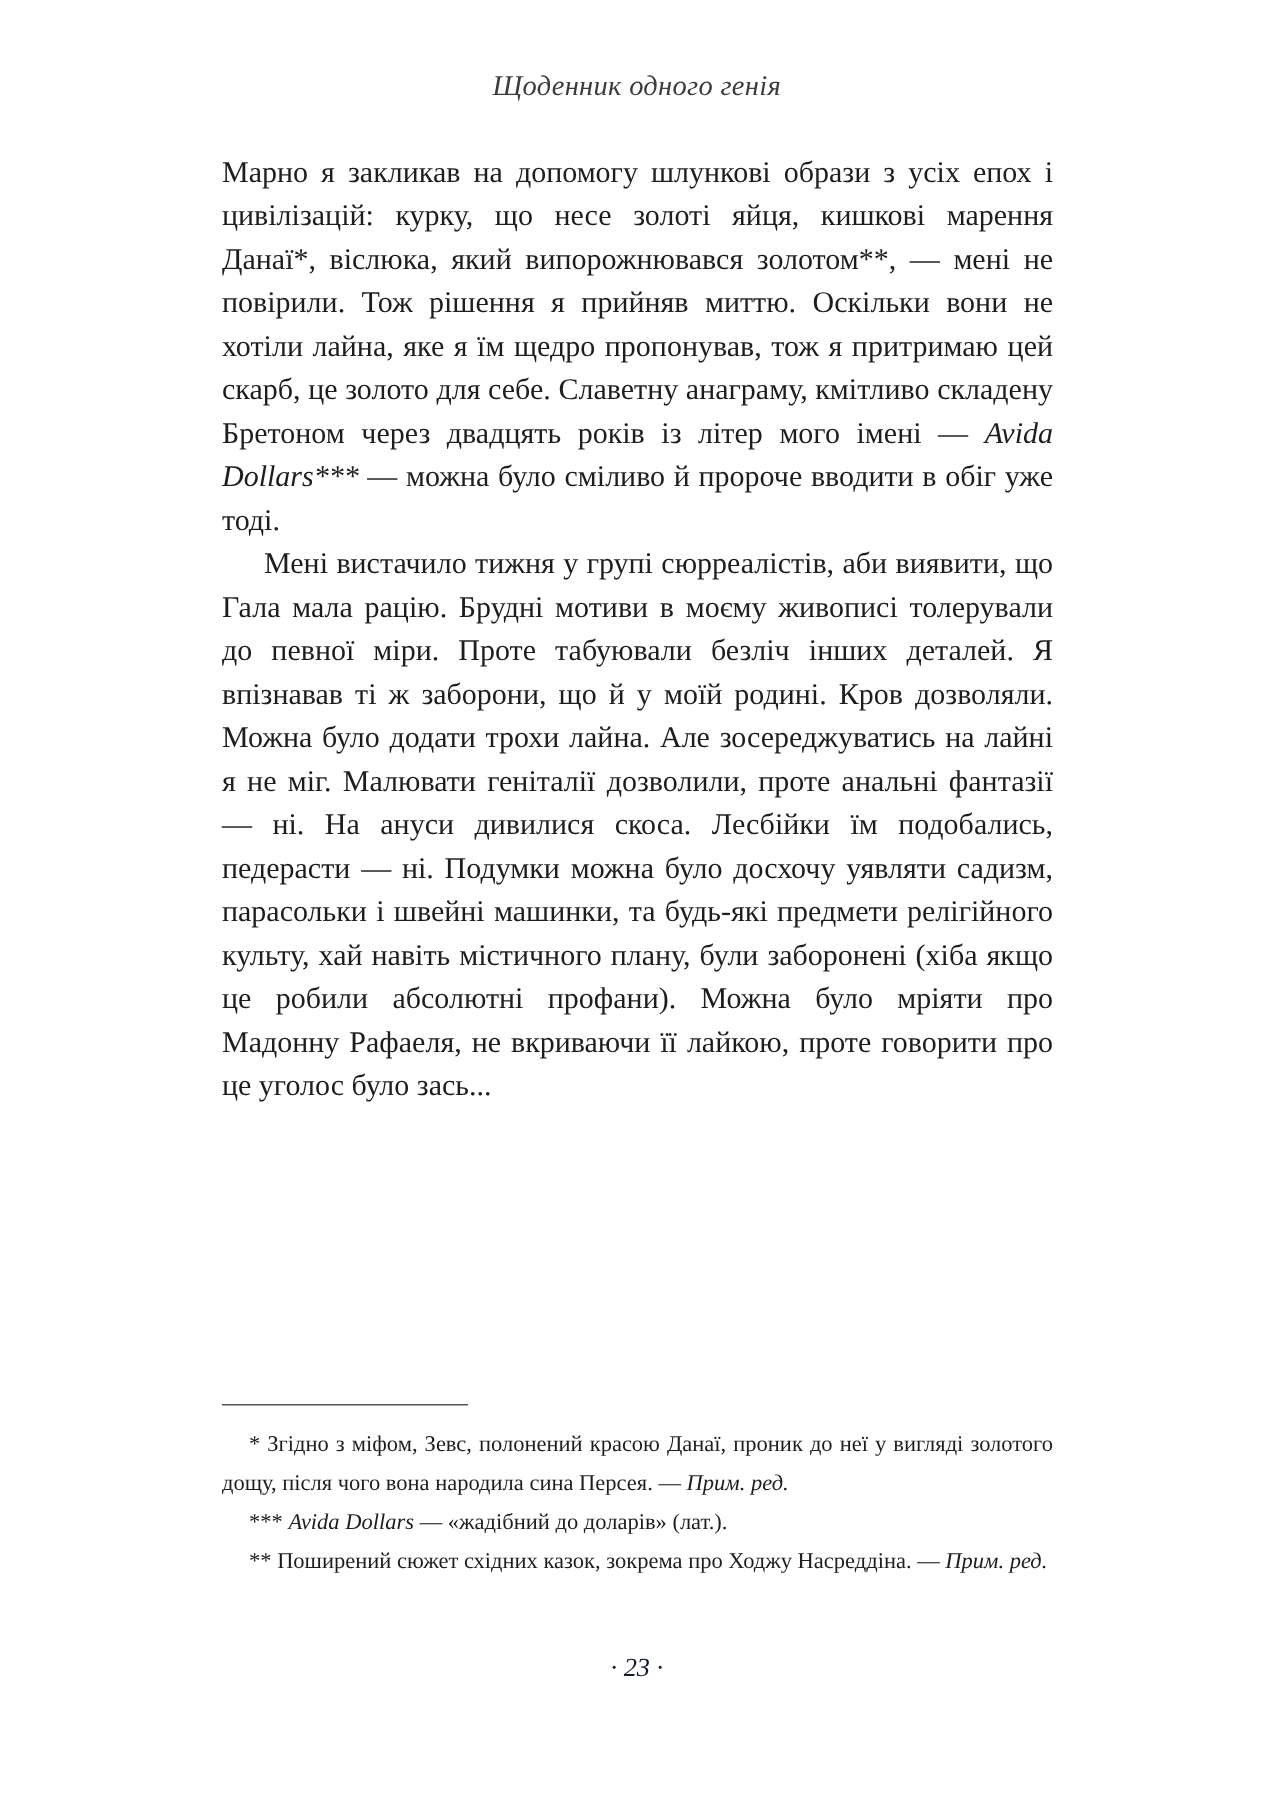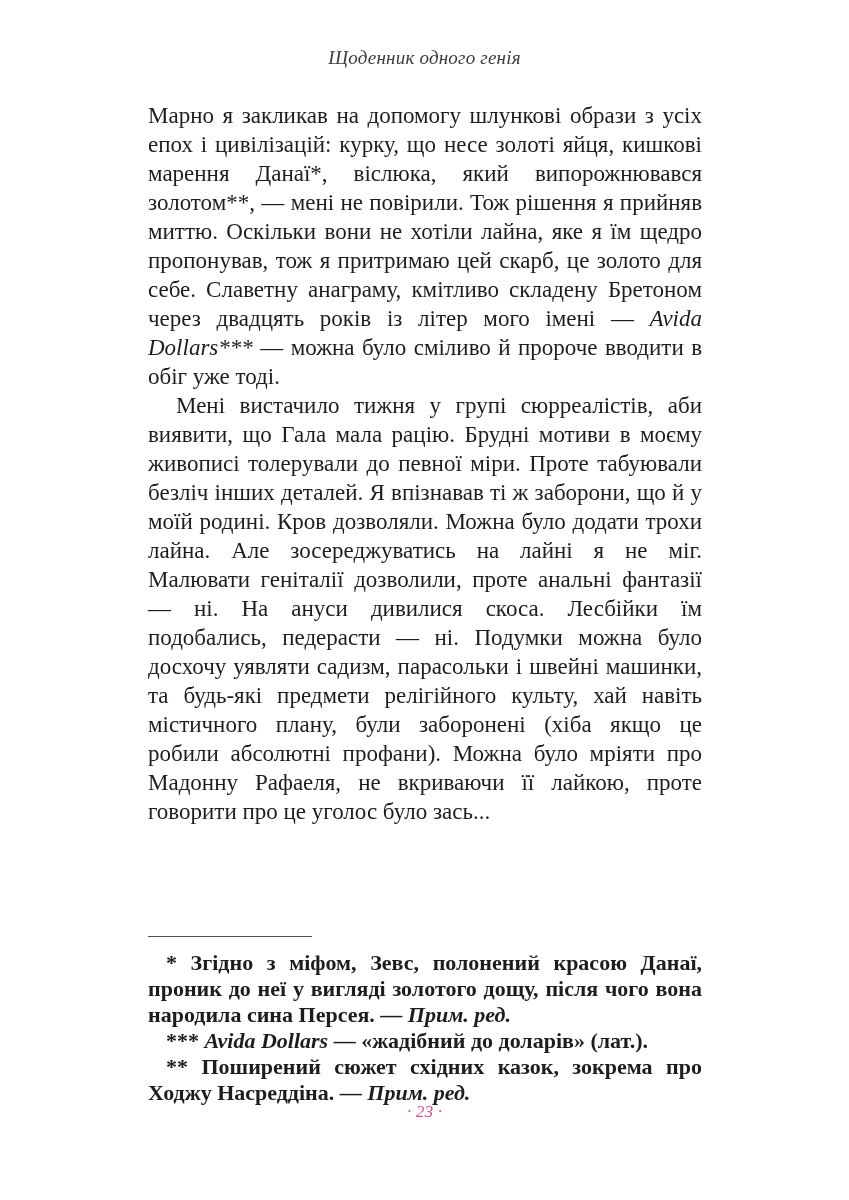--- a/index.html
+++ b/index.html
@@ -26,21 +26,21 @@
     font-style: italic;
     font-size: 19px;
     color: #3c3c3a;
     letter-spacing: 0.2px;
   }
   .body-text {
     position: absolute;
     top: 101px;
     left: 148px;
     width: 554px;
-    font-size: 23px;
+    font-size: 20px;
     line-height: 29px;
     text-align: justify;
   }
   .para {
     margin: 0;
   }
   .para.indent {
     text-indent: 28px;
   }
   em {
@@ -53,35 +53,34 @@
     width: 554px;
   }
   .footnote-rule {
     width: 164px;
     height: 0;
     border-top: 1px solid #555555;
     margin: 0 0 13px 0;
   }
   .footnote {
     margin: 0;
-    font-size: 22px;
+    font-size: 15px;
     line-height: 26px;
     text-align: justify;
     text-indent: 18px;
-    font-weight: bold;
   }
   .page-number {
     position: absolute;
     top: 1101px;
     left: 0;
     right: 0;
     text-align: center;
     font-size: 17.5px;
     font-style: italic;
-    color: #ec4899;
+    color: #0f172a;
   }
 </style>
 </head>
 <body>
 
 <div class="page">
 
   <div class="running-header">Щоденник одного генія</div>
 
   <div class="body-text">

